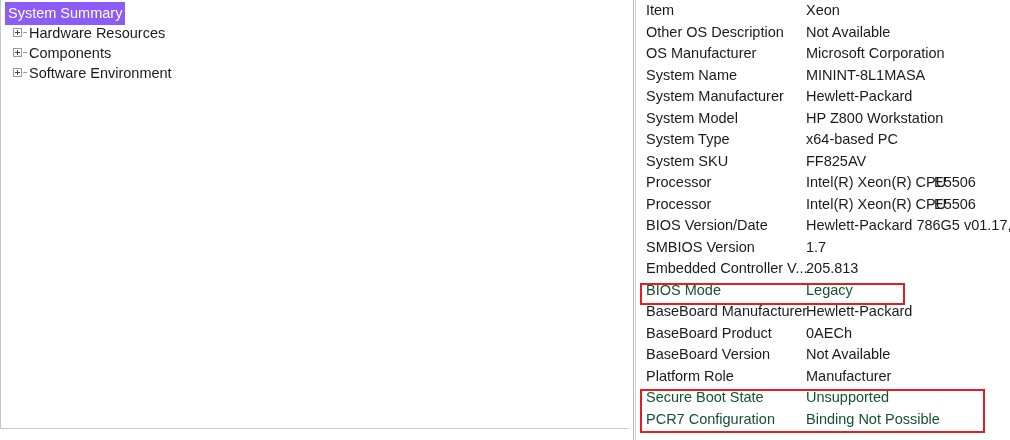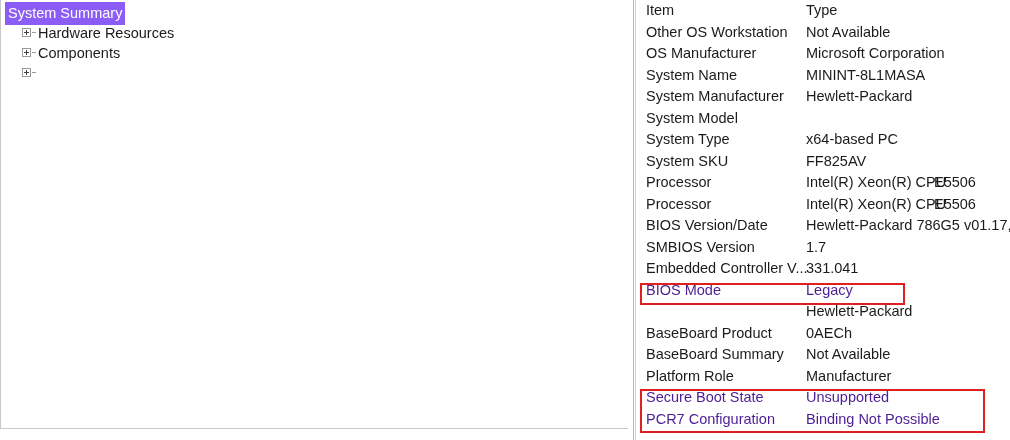--- a/index.html
+++ b/index.html
@@ -44,21 +44,21 @@
     width: 100%;
   }
 
   .tree-row {
     position: relative;
     height: 20px;
     line-height: 20px;
     white-space: nowrap;
     font-size: 14.5px;
     color: #1b1b1b;
-    padding-left: 13px;
+    padding-left: 4px;
   }
 
   .tree-row.selected .tree-label {
     background: #8b5cf6;
     color: #ffffff;
     padding: 1px 3px 2px 3px;
   }
 
   .tree-row.root-row {
     padding-left: 4px;
@@ -181,21 +181,21 @@
   }
   .cell-extra {
     position: absolute;
     left: 296px;
     top: 0;
     white-space: nowrap;
   }
 
   .row.hl .cell-item,
   .row.hl .cell-value {
-    color: #4c1d95;
+    color: #14532d;
   }
 
   
   .redbox {
     position: absolute;
     border: 2px solid #e02020;
     box-sizing: border-box;
     pointer-events: none;
     background: transparent;
   }
@@ -226,55 +226,56 @@
 
       <div class="tree-row">
         <span class="expander"></span><span class="connector"></span><span class="tree-label">Hardware Resources</span>
       </div>
 
       <div class="tree-row">
         <span class="expander"></span><span class="connector"></span><span class="tree-label">Components</span>
       </div>
 
       <div class="tree-row">
-        <span class="expander"></span><span class="connector"></span>
+        <span class="expander"></span><span class="connector"></span><span class="tree-label">Software Environment</span>
       </div>
 
     </div>
   </div>
 
   <div id="splitter">
     <div class="bar"></div>
     <div class="bar2"></div>
   </div>
 
   <div id="list-pane">
     <div class="list-rows" id="list-rows">
         <div class="row">
           <span class="cell-item">Item</span>
-          <span class="cell-value">Type</span>
-        </div>
-        <div class="row">
-          <span class="cell-item">Other OS Workstation</span>
+          <span class="cell-value">Xeon</span>
+        </div>
+        <div class="row">
+          <span class="cell-item">Other OS Description</span>
           <span class="cell-value">Not Available</span>
         </div>
         <div class="row">
           <span class="cell-item">OS Manufacturer</span>
           <span class="cell-value">Microsoft Corporation</span>
         </div>
         <div class="row">
           <span class="cell-item">System Name</span>
           <span class="cell-value">MININT-8L1MASA</span>
         </div>
         <div class="row">
           <span class="cell-item">System Manufacturer</span>
           <span class="cell-value">Hewlett-Packard</span>
         </div>
         <div class="row">
           <span class="cell-item">System Model</span>
+          <span class="cell-value">HP Z800 Workstation</span>
         </div>
         <div class="row">
           <span class="cell-item">System Type</span>
           <span class="cell-value">x64-based PC</span>
         </div>
         <div class="row">
           <span class="cell-item">System SKU</span>
           <span class="cell-value">FF825AV</span>
         </div>
         <div class="row">
@@ -290,35 +291,36 @@
         <div class="row">
           <span class="cell-item">BIOS Version/Date</span>
           <span class="cell-value">Hewlett-Packard 786G5 v01.17, 8/</span>
         </div>
         <div class="row">
           <span class="cell-item">SMBIOS Version</span>
           <span class="cell-value">1.7</span>
         </div>
         <div class="row">
           <span class="cell-item">Embedded Controller V...</span>
-          <span class="cell-value">331.041</span>
+          <span class="cell-value">205.813</span>
         </div>
         <div class="row hl">
           <span class="cell-item">BIOS Mode</span>
           <span class="cell-value">Legacy</span>
         </div>
         <div class="row">
+          <span class="cell-item">BaseBoard Manufacturer</span>
           <span class="cell-value">Hewlett-Packard</span>
         </div>
         <div class="row">
           <span class="cell-item">BaseBoard Product</span>
           <span class="cell-value">0AECh</span>
         </div>
         <div class="row">
-          <span class="cell-item">BaseBoard Summary</span>
+          <span class="cell-item">BaseBoard Version</span>
           <span class="cell-value">Not Available</span>
         </div>
         <div class="row">
           <span class="cell-item">Platform Role</span>
           <span class="cell-value">Manufacturer</span>
         </div>
         <div class="row hl">
           <span class="cell-item">Secure Boot State</span>
           <span class="cell-value">Unsupported</span>
         </div>

